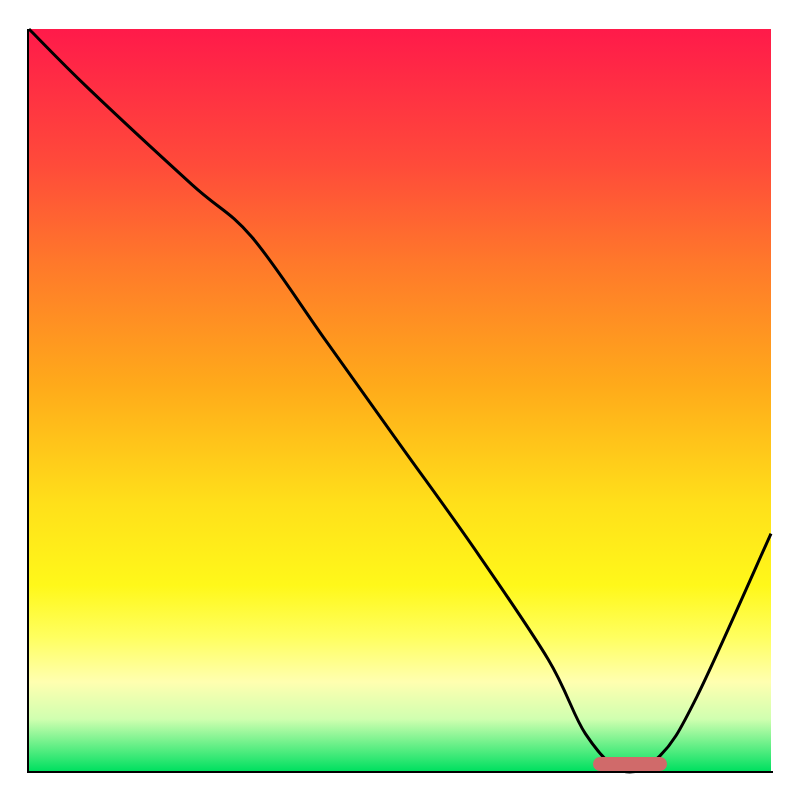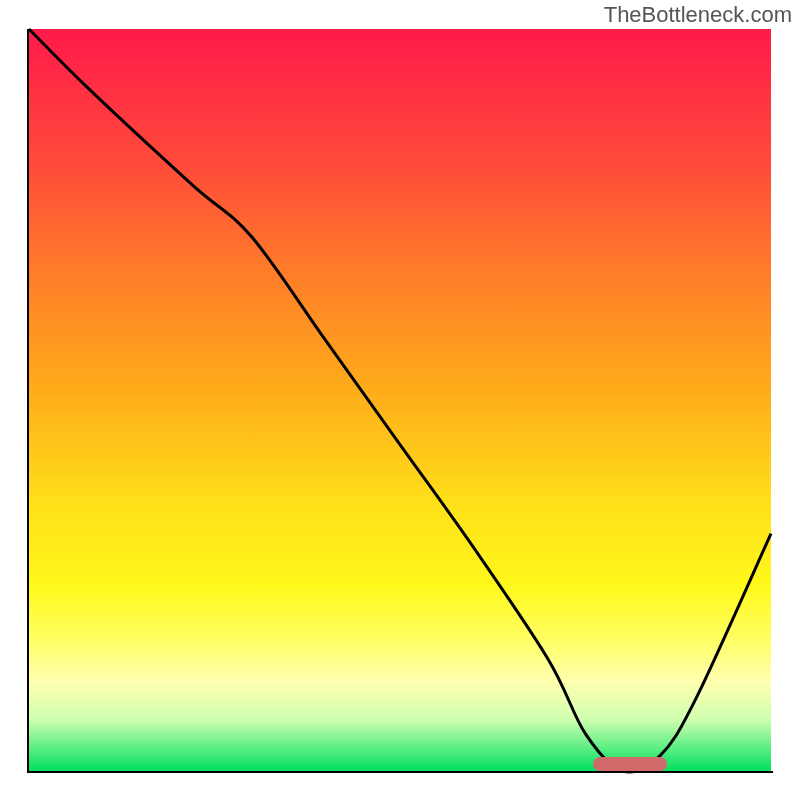--- a/index.html
+++ b/index.html
@@ -72,21 +72,20 @@
     background: #d06a6a;
     border-radius: 10px;
     height: 14px;
   }
 </style>
 </head>
 <body>
 
 <div class="container">
 
-  <div class="watermark">TheBottleneck.com</div>
 
   <div class="plot-area"></div>
 
   <svg class="curve" viewBox="0 0 742 742" preserveAspectRatio="none">
     <path fill="none" stroke="#000000" stroke-width="3" d="M 0 0 C 9.893333333333333 9.893333333333336 32.153333333333336 33.39000000000003 59.36 59.360000000000014 C 86.56666666666666 85.33 136.03333333333333 131.08666666666662 163.24 155.81999999999994 C 190.4466666666667 180.55333333333326 200.34 181.78999999999996 222.6 207.76 C 244.85999999999999 233.73000000000002 272.06666666666666 277.0133333333334 296.8 311.64000000000004 C 321.53333333333336 346.2666666666667 346.26666666666665 380.8933333333333 371 415.52 C 395.73333333333335 450.14666666666665 420.46666666666664 483.53666666666663 445.2 519.4 C 469.93333333333334 555.2633333333333 500.84999999999997 599.7833333333334 519.4 630.7 C 537.9499999999999 661.6166666666667 544.1333333333333 686.35 556.5 704.9 C 568.8666666666667 723.4499999999999 581.2333333333333 738.29 593.6 742 C 605.9666666666667 745.71 618.3333333333333 739.5266666666666 630.6999999999999 727.16 C 643.0666666666666 714.7933333333333 649.25 704.9 667.8000000000001 667.8 C 686.3500000000001 630.6999999999999 729.6333333333333 531.7666666666667 742 504.56" id="curve-path"></path>
   </svg>
 
   <div class="marker" id="marker" style="left: 592.92px; top: 756.58px; width: 74.2px;"></div>
 
   <div class="axis-left"></div>

